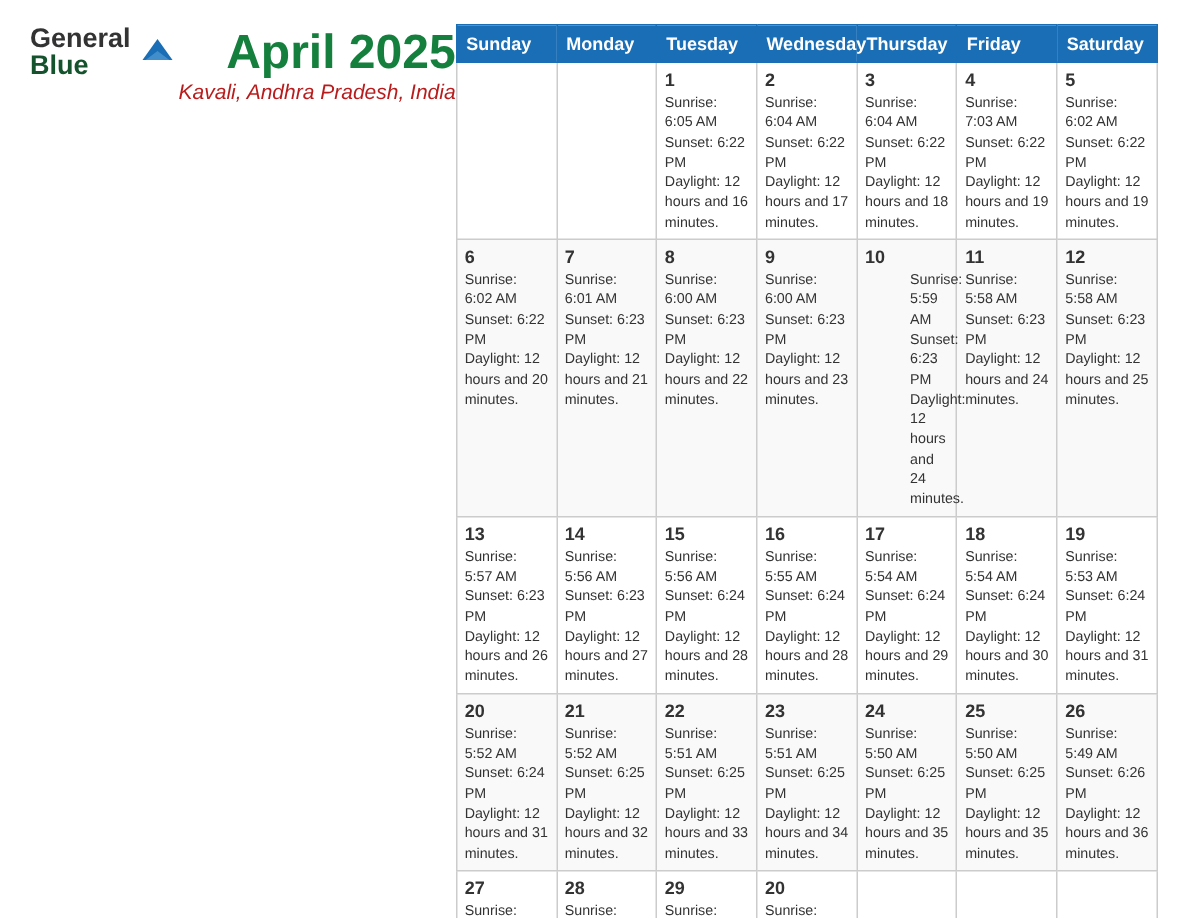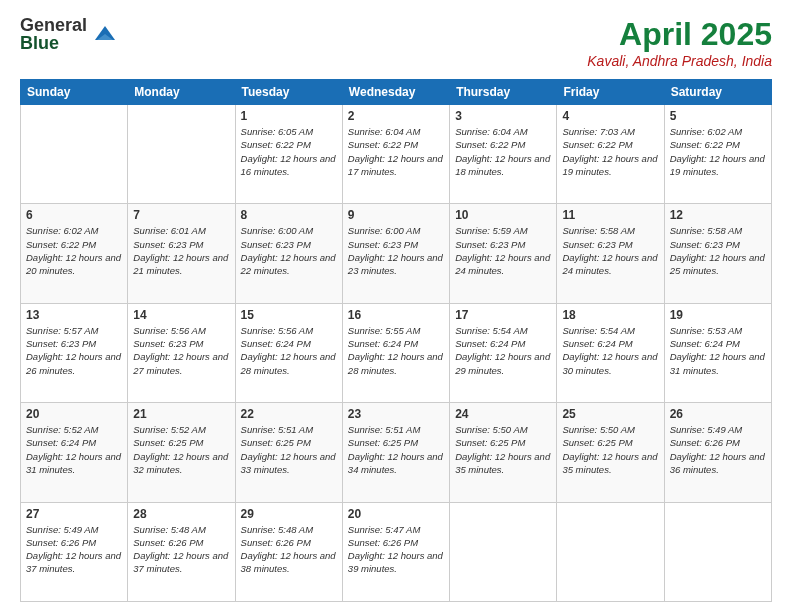--- a/index.html
+++ b/index.html
@@ -8,21 +8,21 @@
       height: 612px;
       font-family: Arial, sans-serif;
       background: #fff;
       overflow: hidden;
     }
     .page {
       width: 792px;
       height: 612px;
       padding: 16px 20px 10px 20px;
       display: flex;
-      flex-direction: column;
+      flex-direction: row;
     }
     .header {
       display: flex;
       justify-content: space-between;
       align-items: flex-start;
       margin-bottom: 10px;
     }
     .logo {
       display: flex;
       align-items: center;
@@ -87,21 +87,20 @@
     .day-num {
       font-size: 12px;
       font-weight: bold;
       display: block;
       margin-bottom: 2px;
     }
     .day-info {
       font-size: 9.5px;
       line-height: 1.4;
       color: #333;
-      font-style: italic;
     }
     .empty-cell {
       background: #fff;
     }
     .row-stripe {
       background: #f9f9f9;
     }
   </style>
 </head>
 <body>
@@ -191,21 +190,21 @@
 Daylight: 12 hours and 22 minutes.</div>
           </td>
           <td class="row-stripe">
             <span class="day-num">9</span>
             <div class="day-info" style="white-space: pre-line;">Sunrise: 6:00 AM
 Sunset: 6:23 PM
 Daylight: 12 hours and 23 minutes.</div>
           </td>
           <td class="row-stripe">
             <span class="day-num">10</span>
-            <div class="day-info" style="white-space: pre-line;">Sunrise: 5:59 AM
+            <div class="day-info" style="white-space: pre-line; margin-left: 30px;">Sunrise: 5:59 AM
 Sunset: 6:23 PM
 Daylight: 12 hours and 24 minutes.</div>
           </td>
           <td class="row-stripe">
             <span class="day-num">11</span>
             <div class="day-info" style="white-space: pre-line;">Sunrise: 5:58 AM
 Sunset: 6:23 PM
 Daylight: 12 hours and 24 minutes.</div>
           </td>
           <td class="row-stripe">

